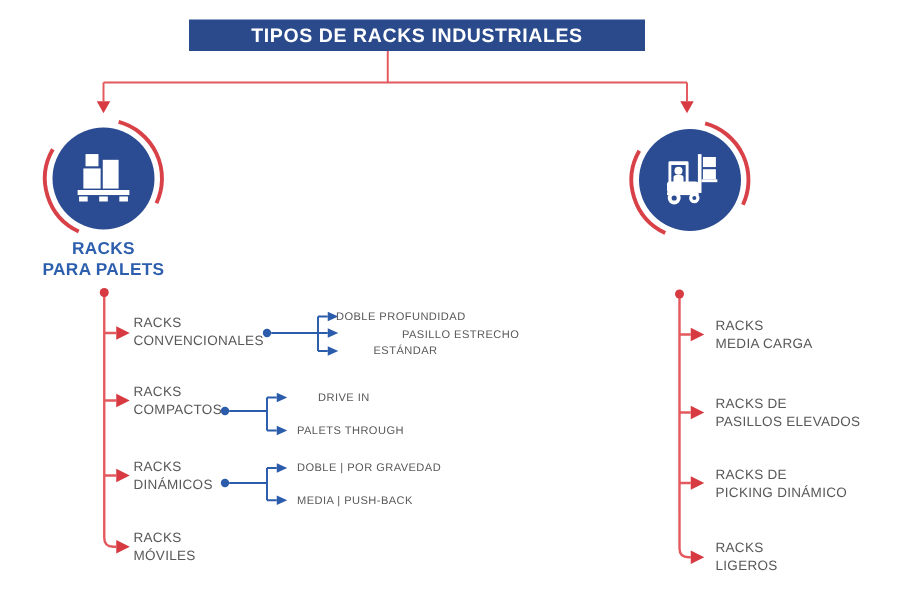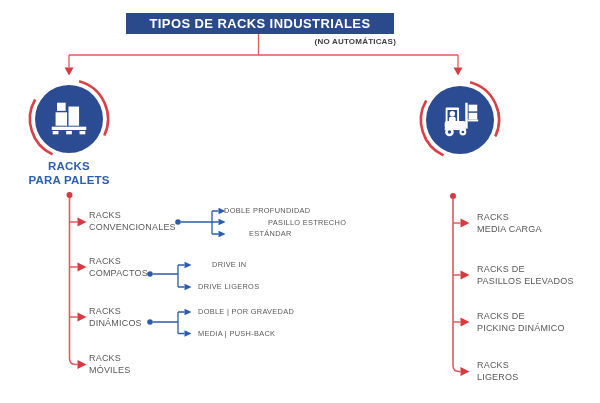--- a/index.html
+++ b/index.html
@@ -2,21 +2,21 @@
 <html><head>
 <meta charset="utf-8">
 <style>
   html,body{margin:0;padding:0;background:#fff;}
   .stage{
     position:relative;width:600px;height:403px;background:#ffffff;overflow:hidden;
     font-family:"Liberation Sans",sans-serif;
   }
   .overlay{position:absolute;left:0;top:0;pointer-events:none;}
   .banner{
-    position:absolute;left:126px;top:13px;width:268px;height:21px;
+    position:absolute;left:126px;top:13px;width:304px;height:21px;
     background:#2a4a8c;color:#ffffff;display:flex;align-items:center;justify-content:center;
     font-size:13px;font-weight:700;letter-spacing:0.4px;white-space:nowrap;
   }
   .subtitle{
     position:absolute;left:246px;top:37px;width:150px;text-align:right;
     font-size:8px;font-weight:700;color:#3d3d46;letter-spacing:0.2px;
   }
   .circle{
     position:absolute;width:68px;height:68px;border-radius:50%;background:#2b4c92;
     display:flex;align-items:center;justify-content:center;
@@ -111,21 +111,20 @@
     <g fill="#2b5cab">
       <circle cx="150" cy="322" r="2.8"></circle>
       <polygon points="184.5,308.8 184.5,315.2 191.5,312"></polygon>
       <polygon points="184.5,330.3 184.5,336.7 191.5,333.5"></polygon>
     </g>
   </svg>
 
   <div class="banner">
     <span>TIPOS DE RACKS INDUSTRIALES</span>
   </div>
-  <div class="subtitle">(NO AUTOMÁTICAS)</div>
 
   <div class="circle circle-left">
     <svg width="46" height="46" viewBox="0 0 48 48" fill="#ffffff">
       <rect x="11.5" y="7" width="9" height="8.5"></rect>
       <rect x="23.5" y="11" width="11" height="20"></rect>
       <rect x="10" y="17" width="12" height="14"></rect>
       <rect x="6" y="32" width="36" height="3.5"></rect>
       <rect x="7" y="36.5" width="6" height="3.5"></rect>
       <rect x="21" y="36.5" width="6" height="3.5"></rect>
       <rect x="35" y="36.5" width="6" height="3.5"></rect>
@@ -160,21 +159,21 @@
 COMPACTOS</div>
   <div class="tree-item" style="left:89px;top:306px;">RACKS
 DINÁMICOS</div>
   <div class="tree-item" style="left:89px;top:353px;">RACKS
 MÓVILES</div>
 
   <div class="sub-item" style="left:224px;top:211px;">DOBLE PROFUNDIDAD</div>
   <div class="sub-item" style="left:228px;top:222.5px;padding-left:40px;">PASILLO ESTRECHO</div>
   <div class="sub-item" style="left:228px;top:234px;padding-left:21px;">ESTÁNDAR</div>
   <div class="sub-item" style="left:212px;top:265px;">DRIVE IN</div>
-  <div class="sub-item" style="left:198px;top:287px;">DRIVE LIGEROS</div>
+  <div class="sub-item" style="left:198px;top:287px;">PALETS THROUGH</div>
   <div class="sub-item" style="left:198px;top:312px;">DOBLE | POR GRAVEDAD</div>
   <div class="sub-item" style="left:198px;top:333.5px;">MEDIA | PUSH-BACK</div>
 
   <div class="tree-item" style="left:477px;top:212px;">RACKS
 MEDIA CARGA</div>
   <div class="tree-item" style="left:477px;top:264px;">RACKS DE
 PASILLOS ELEVADOS</div>
   <div class="tree-item" style="left:477px;top:311px;">RACKS DE
 PICKING DINÁMICO</div>
   <div class="tree-item" style="left:477px;top:360px;">RACKS

